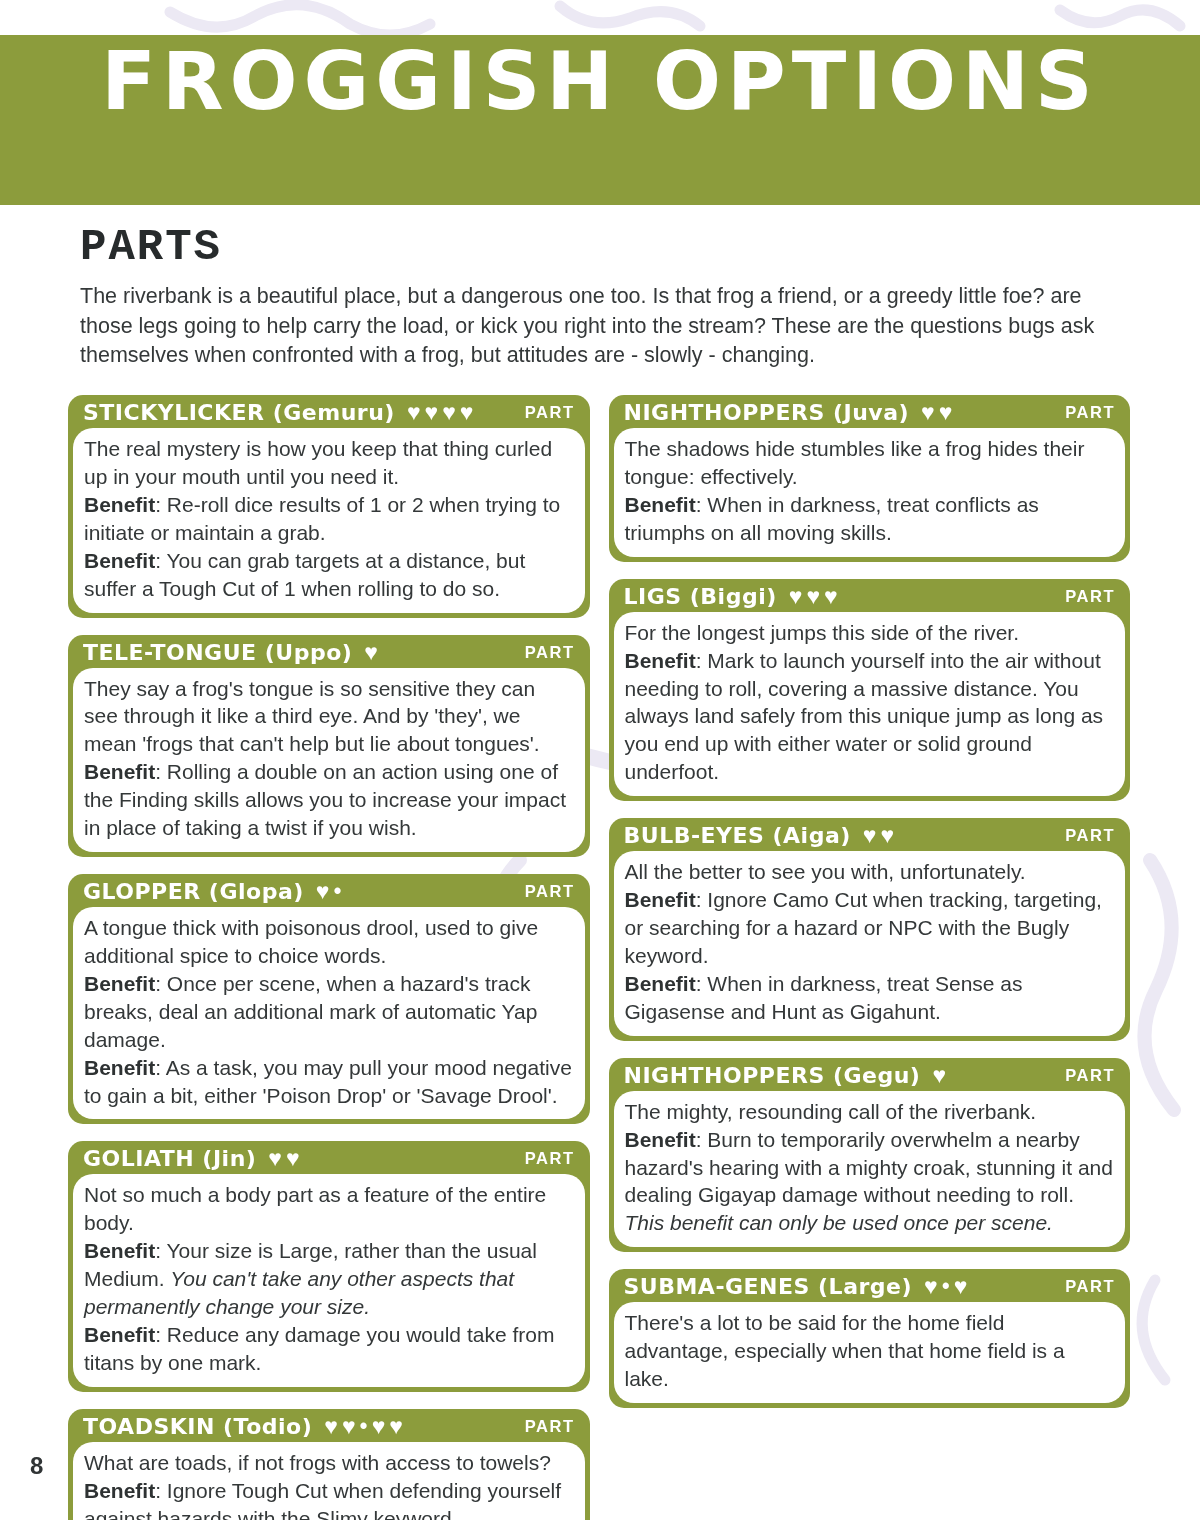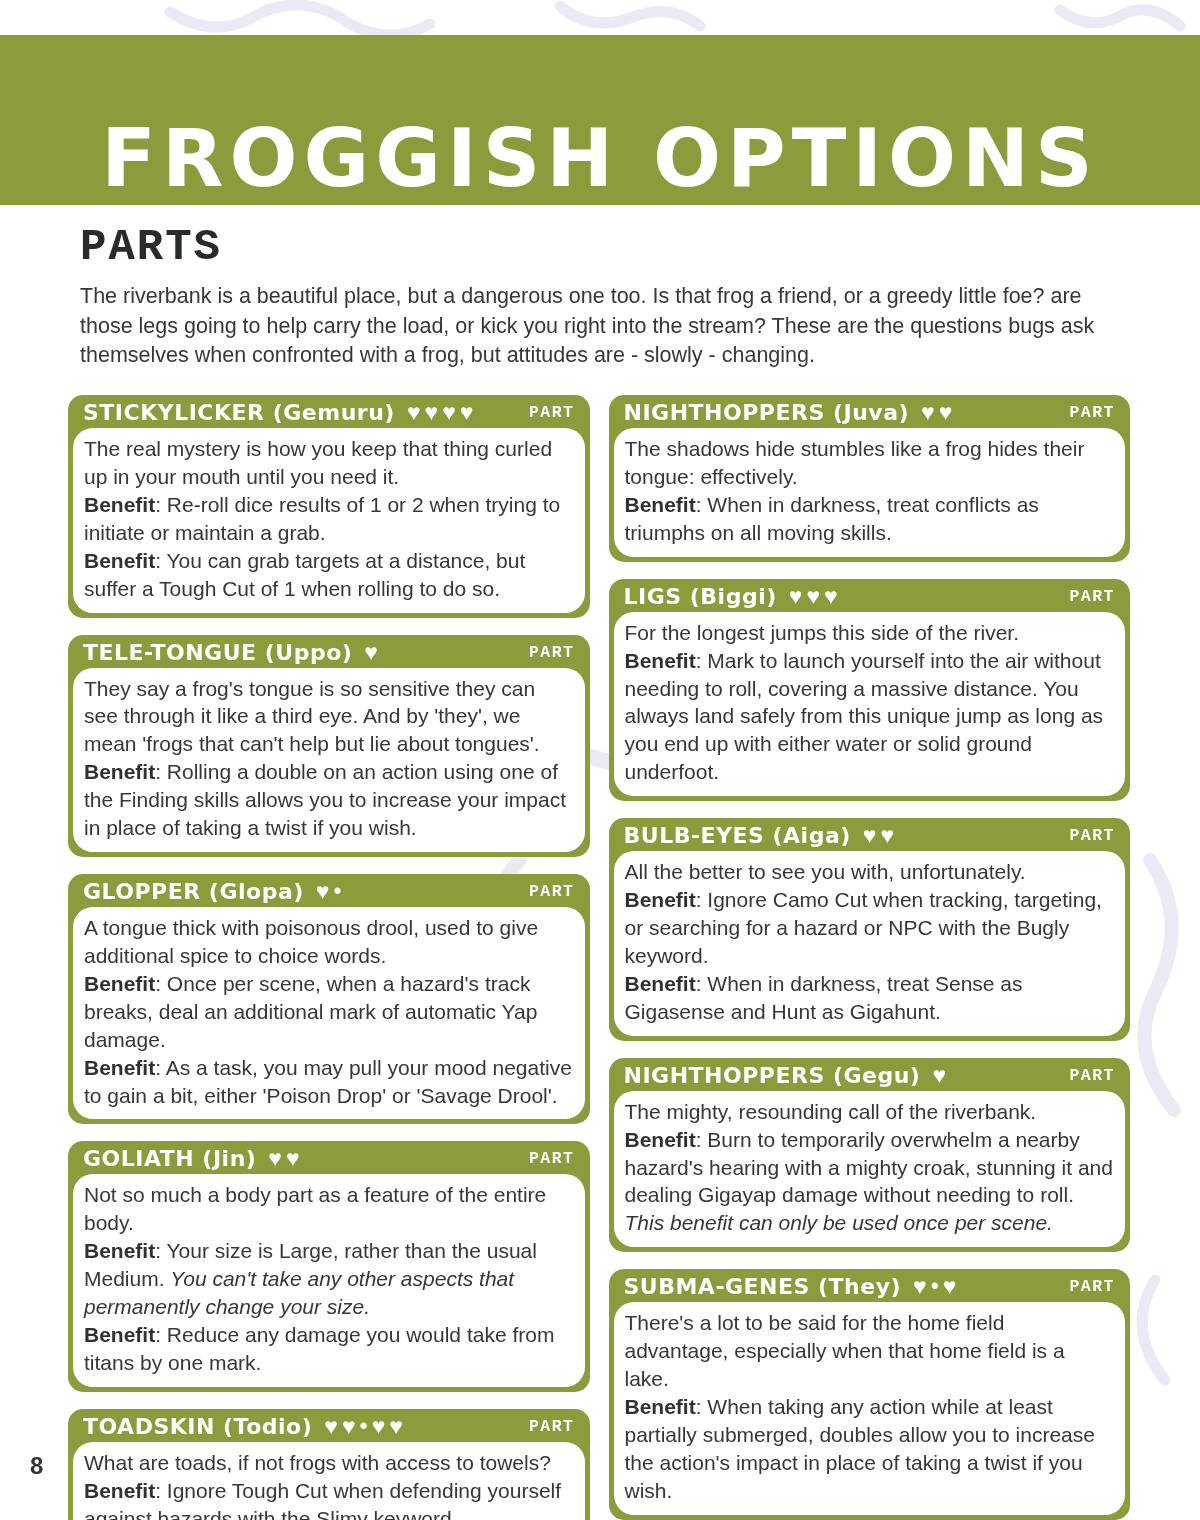--- a/index.html
+++ b/index.html
@@ -26,21 +26,21 @@
     z-index: 0;
   }
   .banner {
     position: absolute;
     top: 35px;
     left: 0;
     width: 1200px;
     height: 170px;
     background: var(--green);
     display: flex;
-    align-items: flex-end;
+    align-items: flex-start;
     justify-content: center;
     z-index: 1;
   }
   .banner-title {
     font-family: "DejaVu Sans", sans-serif;
     font-weight: 800;
     font-size: 80px;
     letter-spacing: 6px;
     color: #ffffff;
     white-space: nowrap;
@@ -98,21 +98,21 @@
   }
   .hearts {
     font-size: 23px;
     letter-spacing: 4px;
     margin-left: 12px;
     line-height: 1;
     white-space: nowrap;
   }
   .part-label {
     margin-left: auto;
-    font-family: Liberation Mono, monospace;
+    font-family: Liberation Sans, sans-serif;
     font-weight: 800;
     font-size: 16.5px;
     letter-spacing: 1.5px;
   }
   .card-body {
     background: var(--white);
     margin: 0 5px 5px 5px;
     border-radius: 20px;
     padding: 7px 11px 10px 11px;
     font-size: 21px;
@@ -269,27 +269,26 @@
           <span class="part-label">PART</span>
         </header>
         <div class="card-body">
           <p>The mighty, resounding call of the riverbank.</p>
           <p><b>Benefit</b><span>: Burn to temporarily overwhelm a nearby hazard's hearing with a mighty croak, stunning it and dealing Gigayap damage without needing to roll. </span><i>This benefit can only be used once per scene.</i></p>
         </div>
       </article>
 
       <article class="card">
         <header class="card-head">
-          <span class="card-title">SUBMA-GENES (They)</span>
+          <span class="card-title">SUBMA-GENES (Large)</span>
           <span class="hearts">♥•♥</span>
           <span class="part-label">PART</span>
         </header>
         <div class="card-body">
           <p>There's a lot to be said for the home field advantage, especially when that home field is a lake.</p>
-          <p><b>Benefit</b><span>: When taking any action while at least partially submerged, doubles allow you to increase the action's impact in place of taking a twist if you wish.</span></p>
         </div>
       </article>
 
     </div>
   </div>
 </main>
 
 <div class="page-number">8</div>
 
 </body></html>

